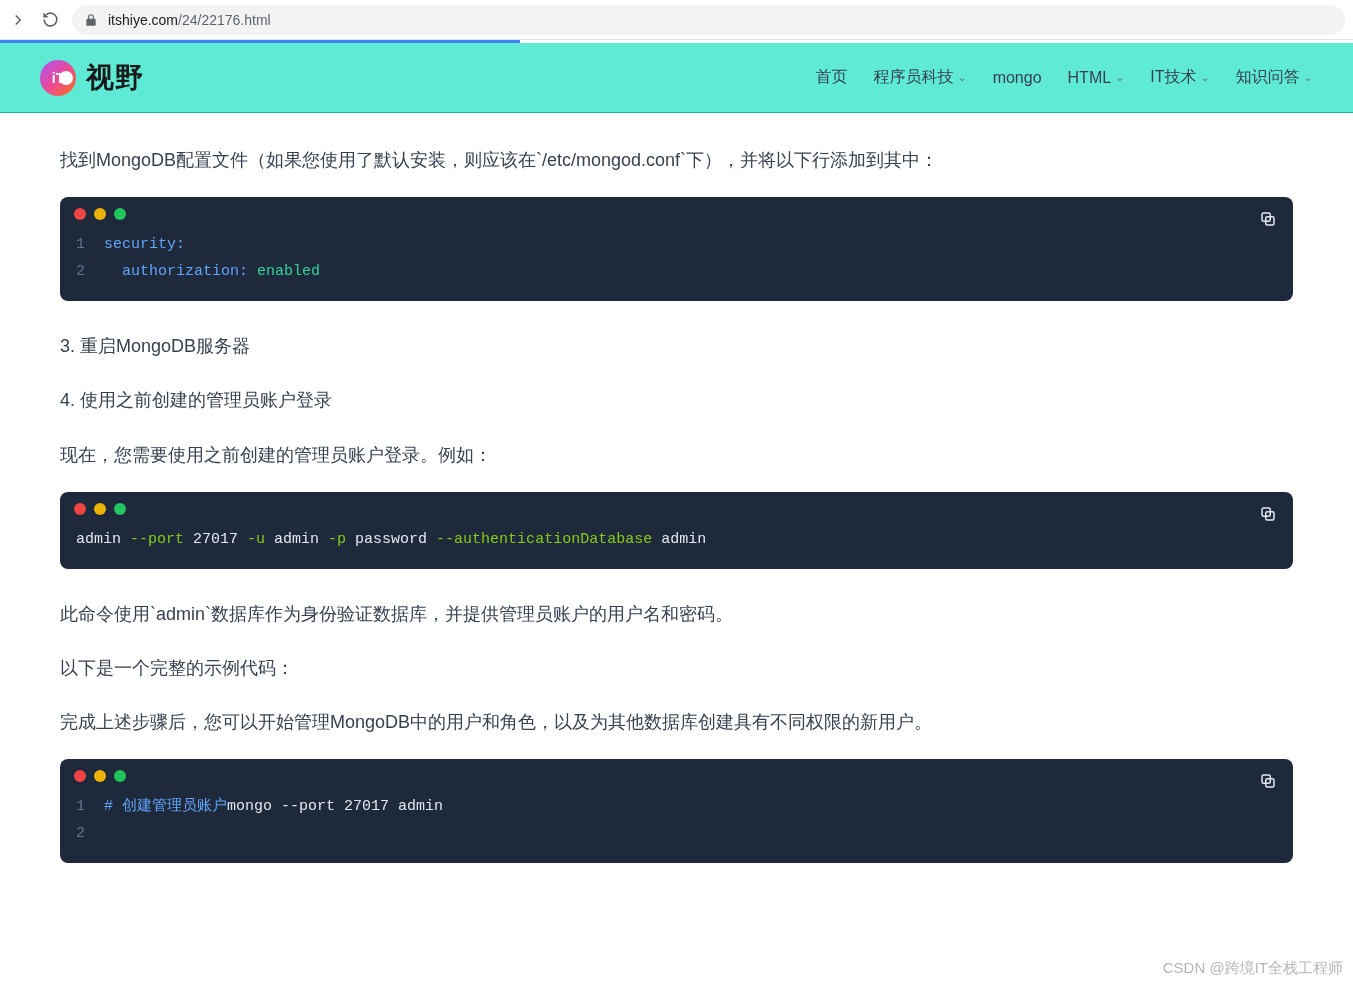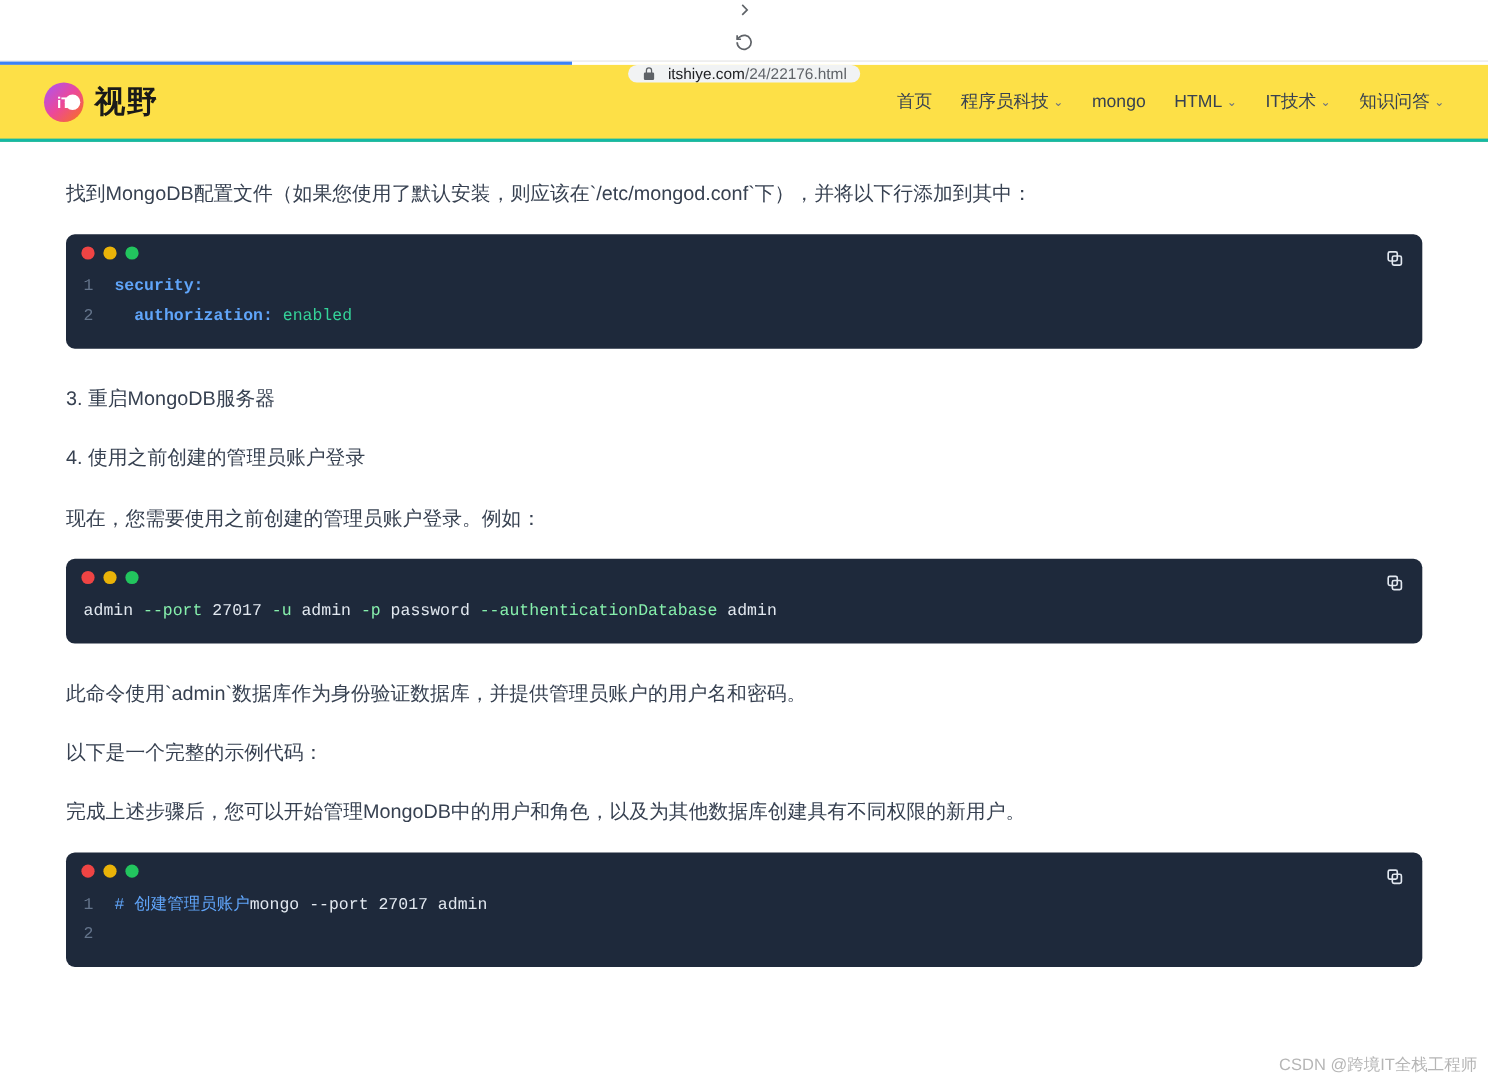--- a/index.html
+++ b/index.html
@@ -3,28 +3,27 @@
 <meta charset="utf-8">
 <style>
   * { margin: 0; padding: 0; box-sizing: border-box; }
   body {
     font-family: -apple-system, BlinkMacSystemFont, "Segoe UI", "PingFang SC", "Microsoft YaHei", sans-serif;
     background: #fff;
     color: #333;
     width: 1353px;
   }
   .browser-bar {
-    height: 56px;
+    height: 40px;
     display: flex;
     align-items: center;
     padding: 0 8px;
     gap: 12px;
     border-bottom: 1px solid #e3e3e3;
     background: #fff;
-    flex-direction: column;
   }
   .nav-arrow {
     width: 20px; height: 20px;
     color: #5f6368;
     display: flex; align-items: center; justify-content: center;
     font-size: 18px;
     cursor: pointer;
   }
   .reload {
     width: 20px; height: 20px;
@@ -57,22 +56,22 @@
     width: 520px;
     background: #3b82f6;
     margin-left: 0;
   }
   .header {
     height: 70px;
     display: flex;
     align-items: center;
     justify-content: space-between;
     padding: 0 40px;
-    border-bottom: 3px solid #14b8a6;
-    background: #fde047;
+    border-bottom: 1px solid #14b8a6;
+    background: #5eead4;
   }
   .logo-wrap {
     display: flex;
     align-items: center;
     gap: 10px;
   }
   .logo-icon {
     width: 36px; height: 36px;
     border-radius: 50%;
     background: linear-gradient(135deg, #a855f7 0%, #ec4899 50%, #f97316 100%);
@@ -158,26 +157,26 @@
   }
   .code-line {
     display: flex;
   }
   .ln {
     width: 28px;
     color: #64748b;
     text-align: left;
     user-select: none;
   }
-  .tok-key { color: #60a5fa; font-weight: bold; }
+  .tok-key { color: #60a5fa; }
   .tok-val { color: #34d399; }
   .tok-str { color: #e2e8f0; }
   .tok-comment { color: #60a5fa; }
   .tok-cmd { color: #e2e8f0; }
-  .tok-flag { color: #86efac; }
+  .tok-flag { color: #84cc16; }
   .watermark {
     position: fixed;
     bottom: 6px;
     right: 10px;
     font-size: 15px;
     color: rgba(120,120,120,0.55);
   }
 </style>
 </head>
 <body>

